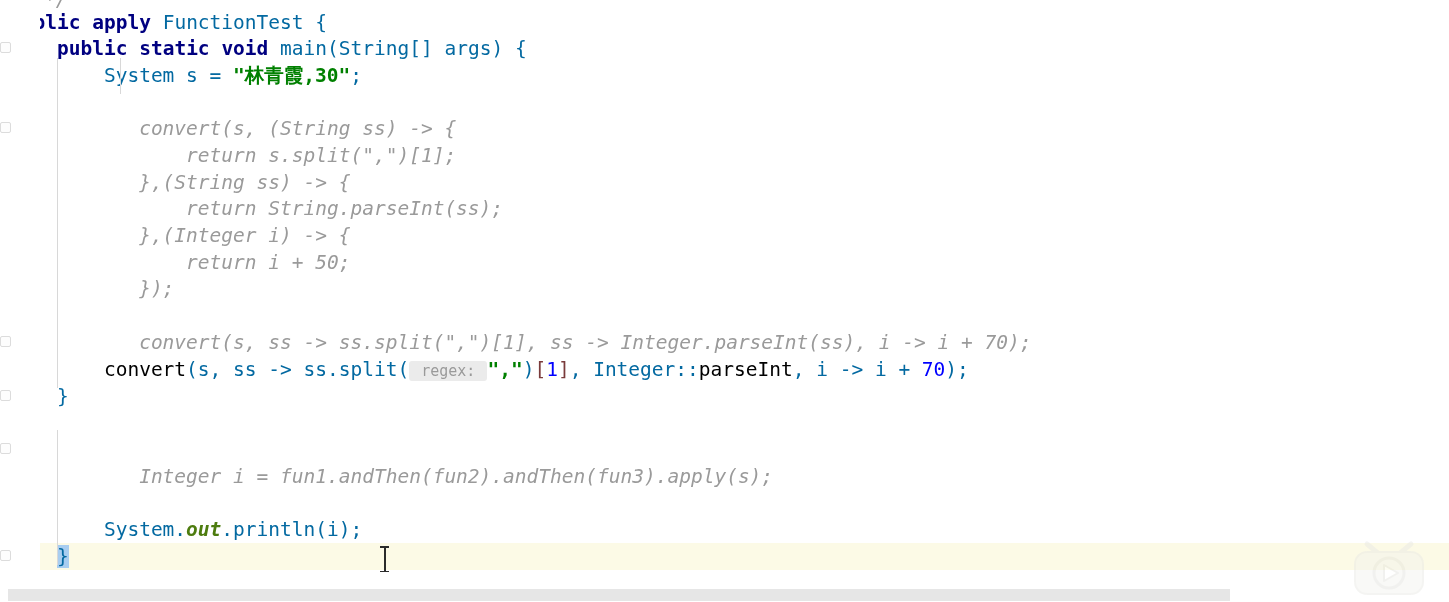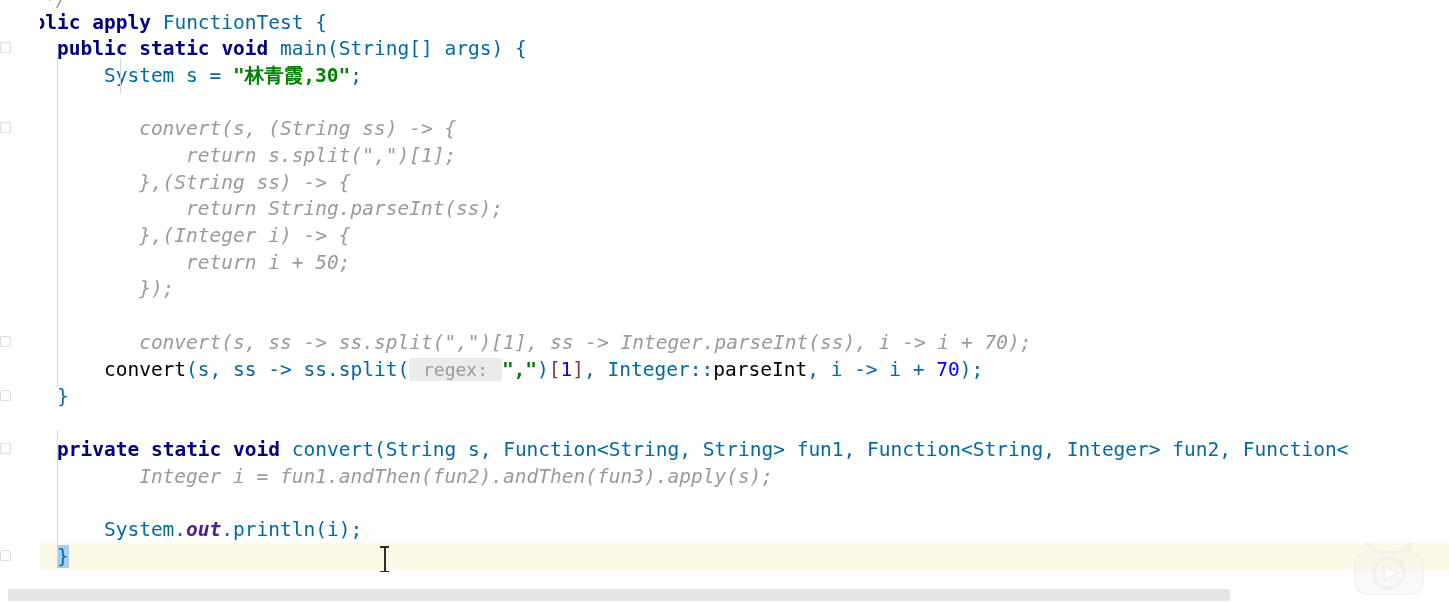--- a/index.html
+++ b/index.html
@@ -86,28 +86,28 @@
     z-index: 1;
   }
 
   
   .kw      { color: #000080; font-weight: bold; }
   .str     { color: #008000; font-weight: bold; }
   .num     { color: #0000ff; }
   .cmt     { color: #9a9a9a; font-style: italic; }
   .plain   { color: #0369a1; }
   .ital    { color: #000000; }
-  .statfld { color: #4c1d95; font-weight: bold; font-style: italic; }
+  .statfld { color: #4d7c0f; font-weight: bold; font-style: italic; }
   .brk     { color: #7a3b3b; }
   .hint    {
     color: #9a9a9a;
     background: #ebebeb;
     border-radius: 3px;
     padding: 1px 3px;
-    font-size: 18px;
+    font-size: 15px;
   }
 
   
   .brace-match {
     background: #a8cdf0;
   }
 
   
   #mouse-caret {
     position: absolute;
@@ -198,21 +198,20 @@
       <div class="line" style="top: 170px;"><span class="code-text"><span class="cmt">//</span><span class="cmt">         },(String ss) -&gt; {</span></span></div>
       <div class="line" style="top: 196px;"><span class="code-text"><span class="cmt">//</span><span class="cmt">             return String.parseInt(ss);</span></span></div>
       <div class="line" style="top: 223px;"><span class="code-text"><span class="cmt">//</span><span class="cmt">         },(Integer i) -&gt; {</span></span></div>
       <div class="line" style="top: 250px;"><span class="code-text"><span class="cmt">//</span><span class="cmt">             return i + 50;</span></span></div>
       <div class="line" style="top: 276px;"><span class="code-text"><span class="cmt">//</span><span class="cmt">         });</span></span></div>
       <div class="line" style="top: 303px;"><span class="code-text"></span></div>
       <div class="line" style="top: 330px;"><span class="code-text"><span class="cmt">//</span><span class="cmt">         convert(s, ss -&gt; ss.split(",")[1], ss -&gt; Integer.parseInt(ss), i -&gt; i + 70);</span></span></div>
       <div class="line" style="top: 357px;"><span class="code-text"><span class="plain">        </span><span class="ital">convert</span><span class="plain">(s, ss -&gt; ss.split(</span><span class="hint"> regex: </span><span class="str">","</span><span class="plain">)</span><span class="brk">[</span><span class="num">1</span><span class="brk">]</span><span class="plain">, Integer::</span><span class="ital">parseInt</span><span class="plain">, i -&gt; i + </span><span class="num">70</span><span class="plain">);</span></span></div>
       <div class="line" style="top: 384px;"><span class="code-text"><span class="plain">    }</span></span></div>
       <div class="line" style="top: 410px;"><span class="code-text"></span></div>
-      <div class="line" style="top: 437px;"><span class="code-text"><span class="plain">    </span><span class="kw">private</span><span class="plain"> </span><span class="kw">static</span><span class="plain"> </span><span class="kw">void</span><span class="plain"> convert(String s, Function&lt;String, String&gt; fun1, Function&lt;String, Integer&gt; fun2, Function&lt;</span></span></div>
       <div class="line" style="top: 464px;"><span class="code-text"><span class="cmt">//</span><span class="cmt">         Integer i = fun1.andThen(fun2).andThen(fun3).apply(s);</span></span></div>
       <div class="line" style="top: 517px;"><span class="code-text"><span class="plain">        System.</span><span class="statfld">out</span><span class="plain">.println(i);</span></span></div>
       <div class="line" style="top: 544px;"><span class="code-text"><span class="plain">    </span><span class="plain brace-match">}</span></span></div>
       <div class="line" style="top: 571px;"><span class="code-text"><span class="plain">}</span></span></div>
     </div>
 
   <div id="gutter">
       <div class="fold-marker" style="top: 42px;"></div>
       <div class="fold-marker" style="top: 122px;"></div>
       <div class="fold-marker" style="top: 336px;"></div>

